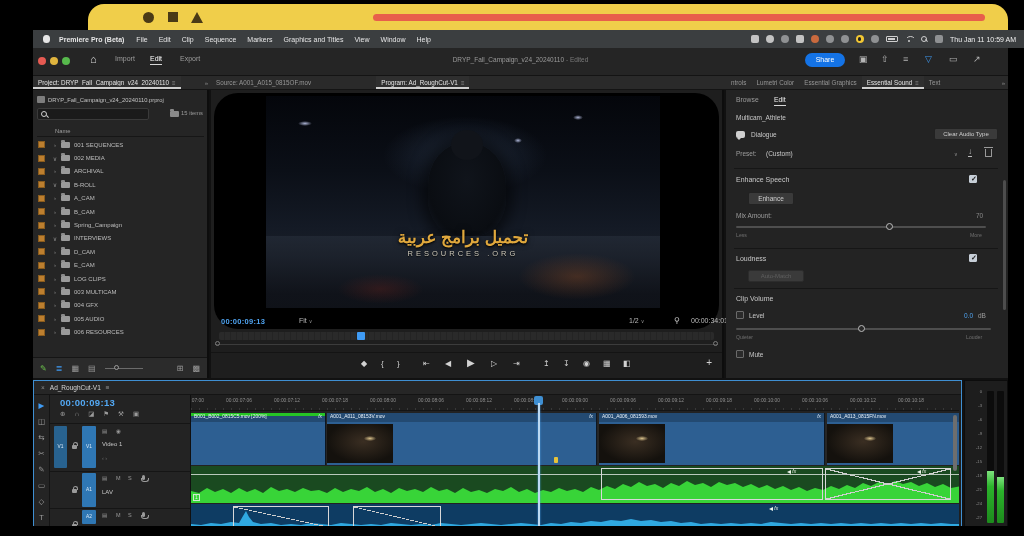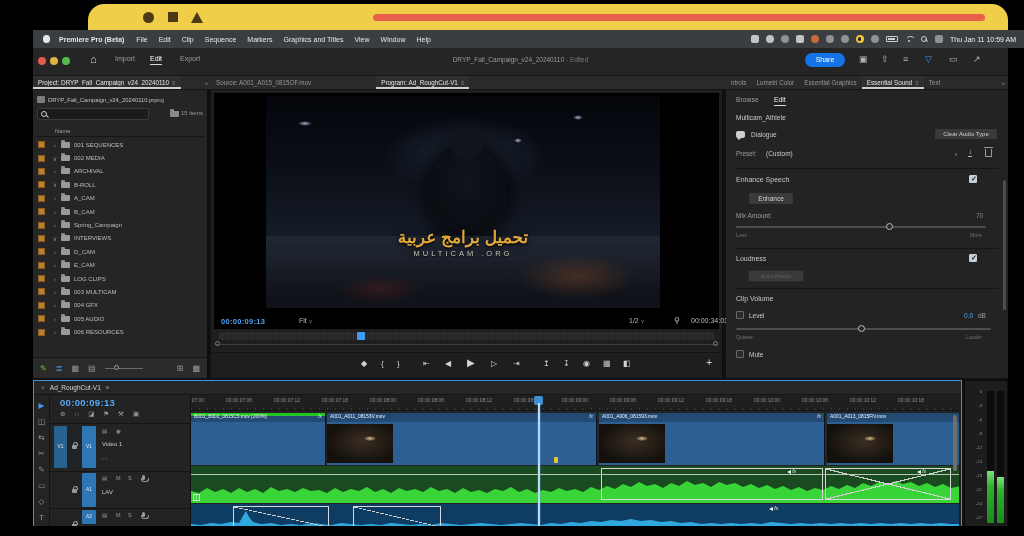--- a/index.html
+++ b/index.html
@@ -76,21 +76,21 @@
   .trow { height:13.4px; display:flex; align-items:center; font-size:6px; color:#bdbdbd; white-space:nowrap; }
   .chip { width:7px; height:7px; background:#bd7f2f; border:1px solid #8a5c1e; margin:0 4px 0 5px; flex:none; }
   .tw { width:12px; color:#8d8d8d; font-size:6px; text-align:center; flex:none; }
   .trow .fold { margin-right:4px; background:#9a9a9a; }
   .proj-foot { position:absolute; left:0; bottom:0; right:0; height:21px; background:#2b2b2b; border-top:1px solid #151515; display:flex; align-items:center; gap:9px; padding:0 7px; font-size:8px; color:#9d9d9d; }
   .zoomline { width:38px; height:1px; background:#6b6b6b; position:relative; }
   .zoomline i { position:absolute; left:9px; top:-2.5px; width:5px; height:5px; border:1px solid #9d9d9d; border-radius:50%; background:#2b2b2b; }
 
   
   .monitor { position:absolute; left:178px; top:42px; width:513px; height:288px; background:#1e1e1e; border-right:2px solid #0d0d0d; }
-  .screen { position:absolute; left:3px; top:3px; right:3px; height:236px; background:#000; }
+  .screen { position:absolute; left:3px; top:3px; right:3px; height:236px; background:#000;border-radius:24px; }
   .video { position:absolute; left:52px; top:3px; width:394px; height:212px; overflow:hidden;
     background:linear-gradient(180deg,#04060b 0%,#0b0f17 35%,#141a25 62%,#1a1f28 75%,#0c0e13 100%); }
   .glow-blue { position:absolute; left:28%; top:8%; width:45%; height:40%; background:radial-gradient(ellipse at center,#2e3c52aa,transparent 65%); }
   .streetlight { position:absolute; width:14px; height:5px; border-radius:50%; background:radial-gradient(#cfd8ffcc,transparent 70%); }
   .figure-body { position:absolute; left:41%; top:22%; width:20%; height:44%; background:radial-gradient(ellipse at 50% 40%,#10141b,#0a0d12 70%,transparent 100%); border-radius:45% 45% 40% 40%; box-shadow:0 0 14px 6px #00000088; }
   .figure-head { position:absolute; left:47%; top:16%; width:8%; height:14%; background:#11141a; border-radius:50%; }
   .ground { position:absolute; left:0; bottom:0; width:100%; height:34%; background:linear-gradient(180deg,#232a36,#10131a 80%); opacity:.8; }
   .warm1 { position:absolute; right:6%; bottom:4%; width:30%; height:22%; background:radial-gradient(ellipse,#8a4a2466,transparent 70%); }
   .warm2 { position:absolute; left:18%; bottom:2%; width:22%; height:14%; background:radial-gradient(ellipse,#6e241d55,transparent 70%); }
   .wm { position:absolute; left:0; right:0; top:62%; text-align:center; }
@@ -394,21 +394,21 @@
           <span class="streetlight" style="left:8%;top:12%"></span>
           <span class="streetlight" style="left:78%;top:9%;width:10px"></span>
           <span class="streetlight" style="left:63%;top:20%;width:8px"></span>
           <div class="figure-body"></div>
           <div class="figure-head"></div>
           <div class="ground"></div>
           <div class="warm1"></div>
           <div class="warm2"></div>
           <div class="wm">
             <div class="wm-ar">تحميل برامج عربية</div>
-            <div class="wm-en">MULTICAM .ORG</div>
+            <div class="wm-en">RESOURCES .ORG</div>
           </div>
         </div>
       </div>
       <div class="mon-ctl">
         <span class="abs tc-blue" style="left:10px;top:3px;font-size:7.5px">00:00:09:13</span>
         <span class="abs dd" style="left:88px;top:3px"><span>Fit</span> <span class="caret">∨</span></span>
         <span class="abs dd" style="left:418px;top:3px"><span>1/2</span> <span class="caret">∨</span></span>
         <span class="abs" style="left:463px;top:2px;font-size:8px;color:#c4c4c4">⚲</span>
         <span class="abs" style="left:480px;top:3px;font-size:7px;color:#bdbdbd">00:00:34:01</span>
       </div>

